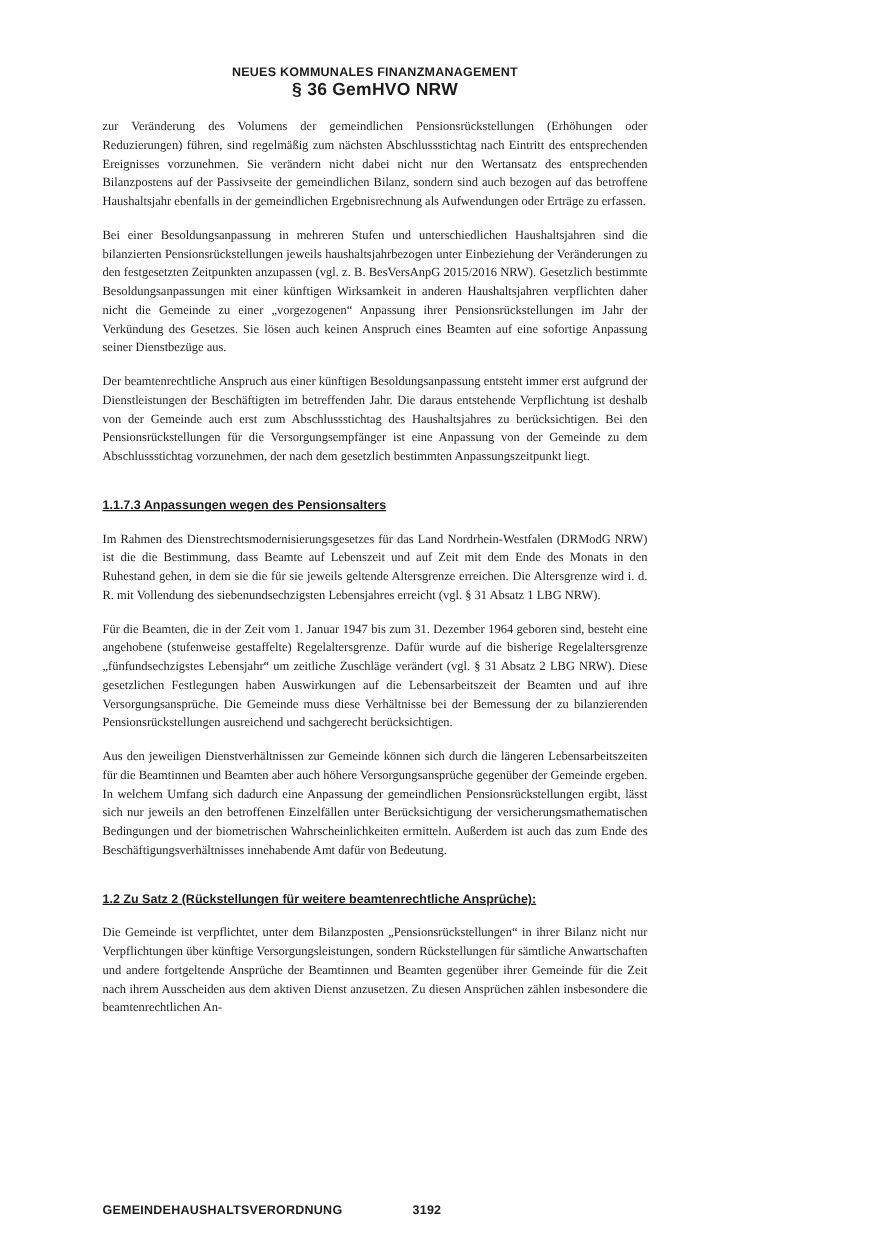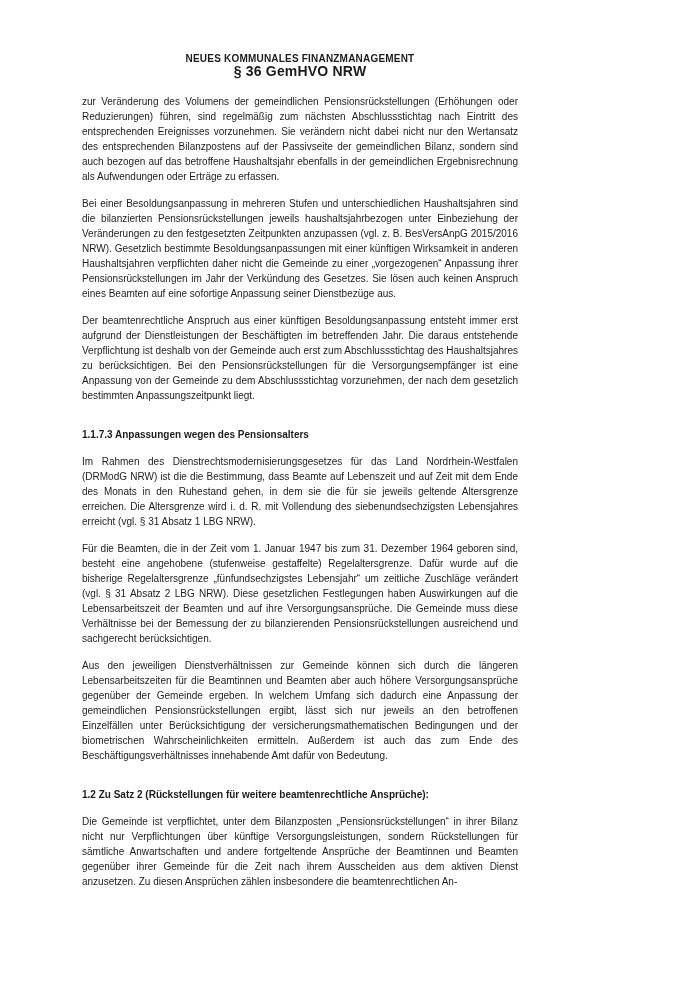--- a/index.html
+++ b/index.html
@@ -36,27 +36,29 @@
     margin-top: 16px;
     padding: 0 82px;
     font-size: 10px;
     line-height: 15px;
     text-align: justify;
     hyphens: auto;
     -webkit-hyphens: auto;
   }
   .doc-body p {
     margin: 0 0 12px 0;
+    font-family: Liberation Serif, serif;
   }
   .doc-body h3 {
     font-size: 10px;
     line-height: 15px;
     font-weight: bold;
     margin: 24px 0 12px 0;
     text-align: left;
+    text-decoration: underline;
   }
   .doc-footer {
     position: absolute;
     left: 82px;
     right: 82px;
     bottom: 16px;
     font-size: 10px;
     font-weight: bold;
     letter-spacing: 0.2px;
   }
@@ -81,14 +83,18 @@
     <p>Bei einer Besoldungsanpassung in mehreren Stufen und unterschiedlichen Haushaltsjahren sind die bilanzierten Pensionsrückstellungen jeweils haushaltsjahrbezogen unter Einbeziehung der Veränderungen zu den festgesetzten Zeitpunkten anzupassen (vgl. z. B. BesVersAnpG 2015/2016 NRW). Gesetzlich bestimmte Besoldungsanpassungen mit einer künftigen Wirksamkeit in anderen Haushaltsjahren verpflichten daher nicht die Gemeinde zu einer „vorgezogenen“ Anpassung ihrer Pensionsrückstellungen im Jahr der Verkündung des Gesetzes. Sie lösen auch keinen Anspruch eines Beamten auf eine sofortige Anpassung seiner Dienstbezüge aus.</p>
     <p>Der beamtenrechtliche Anspruch aus einer künftigen Besoldungsanpassung entsteht immer erst aufgrund der Dienstleistungen der Beschäftigten im betreffenden Jahr. Die daraus entstehende Verpflichtung ist deshalb von der Gemeinde auch erst zum Abschlussstichtag des Haushaltsjahres zu berücksichtigen. Bei den Pensionsrückstellungen für die Versorgungsempfänger ist eine Anpassung von der Gemeinde zu dem Abschlussstichtag vorzunehmen, der nach dem gesetzlich bestimmten Anpassungszeitpunkt liegt.</p>
     <h3>1.1.7.3 Anpassungen wegen des Pensionsalters</h3>
     <p>Im Rahmen des Dienstrechtsmodernisierungsgesetzes für das Land Nordrhein-Westfalen (DRModG NRW) ist die die Bestimmung, dass Beamte auf Lebenszeit und auf Zeit mit dem Ende des Monats in den Ruhestand gehen, in dem sie die für sie jeweils geltende Altersgrenze erreichen. Die Altersgrenze wird i. d. R. mit Vollendung des siebenundsechzigsten Lebensjahres erreicht (vgl. § 31 Absatz 1 LBG NRW).</p>
     <p>Für die Beamten, die in der Zeit vom 1. Januar 1947 bis zum 31. Dezember 1964 geboren sind, besteht eine angehobene (stufenweise gestaffelte) Regelaltersgrenze. Dafür wurde auf die bisherige Regelaltersgrenze „fünfundsechzigstes Lebensjahr“ um zeitliche Zuschläge verändert (vgl. § 31 Absatz 2 LBG NRW). Diese gesetzlichen Festlegungen haben Auswirkungen auf die Lebensarbeitszeit der Beamten und auf ihre Versorgungsansprüche. Die Gemeinde muss diese Verhältnisse bei der Bemessung der zu bilanzierenden Pensionsrückstellungen ausreichend und sachgerecht berücksichtigen.</p>
     <p>Aus den jeweiligen Dienstverhältnissen zur Gemeinde können sich durch die längeren Lebensarbeitszeiten für die Beamtinnen und Beamten aber auch höhere Versorgungsansprüche gegenüber der Gemeinde ergeben. In welchem Umfang sich dadurch eine Anpassung der gemeindlichen Pensionsrückstellungen ergibt, lässt sich nur jeweils an den betroffenen Einzelfällen unter Berücksichtigung der versicherungsmathematischen Bedingungen und der biometrischen Wahrscheinlichkeiten ermitteln. Außerdem ist auch das zum Ende des Beschäftigungsverhältnisses innehabende Amt dafür von Bedeutung.</p>
     <h3>1.2 Zu Satz 2 (Rückstellungen für weitere beamtenrechtliche Ansprüche):</h3>
     <p>Die Gemeinde ist verpflichtet, unter dem Bilanzposten „Pensionsrückstellungen“ in ihrer Bilanz nicht nur Verpflichtungen über künftige Versorgungsleistungen, sondern Rückstellungen für sämtliche Anwartschaften und andere fortgeltende Ansprüche der Beamtinnen und Beamten gegenüber ihrer Gemeinde für die Zeit nach ihrem Ausscheiden aus dem aktiven Dienst anzusetzen. Zu diesen Ansprüchen zählen insbesondere die beamtenrechtlichen An-</p>
   </div>
 
+  <div class="doc-footer">
+    <span class="footer-title">GEMEINDEHAUSHALTSVERORDNUNG</span>
+    <span class="page-number">3192</span>
+  </div>
 
 </div>
 
 </body></html>

